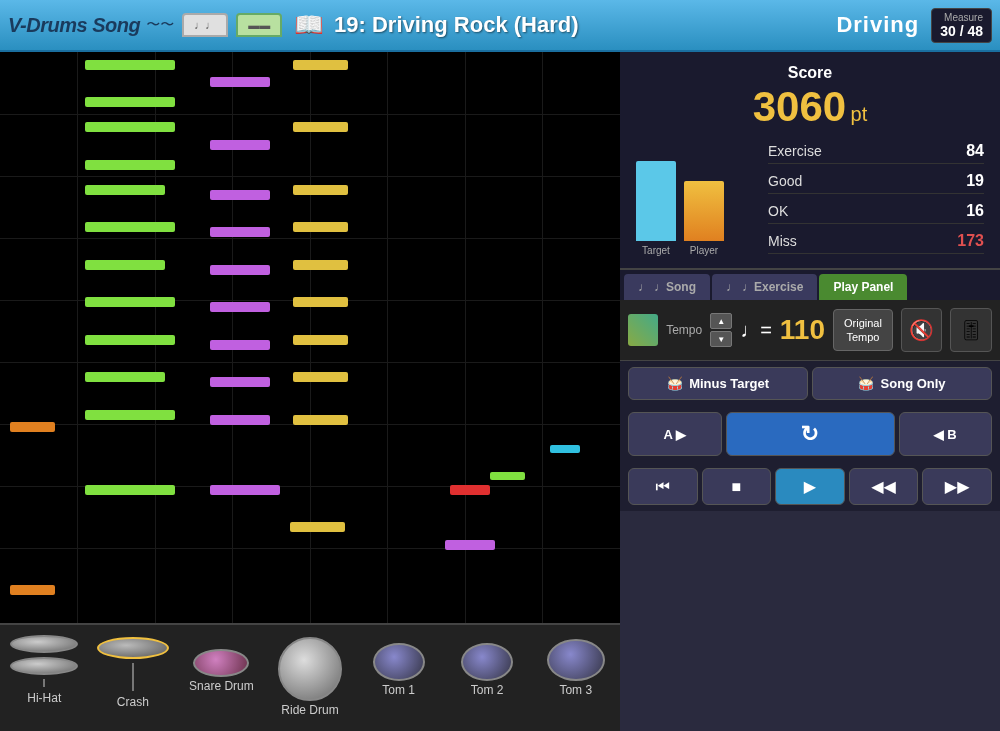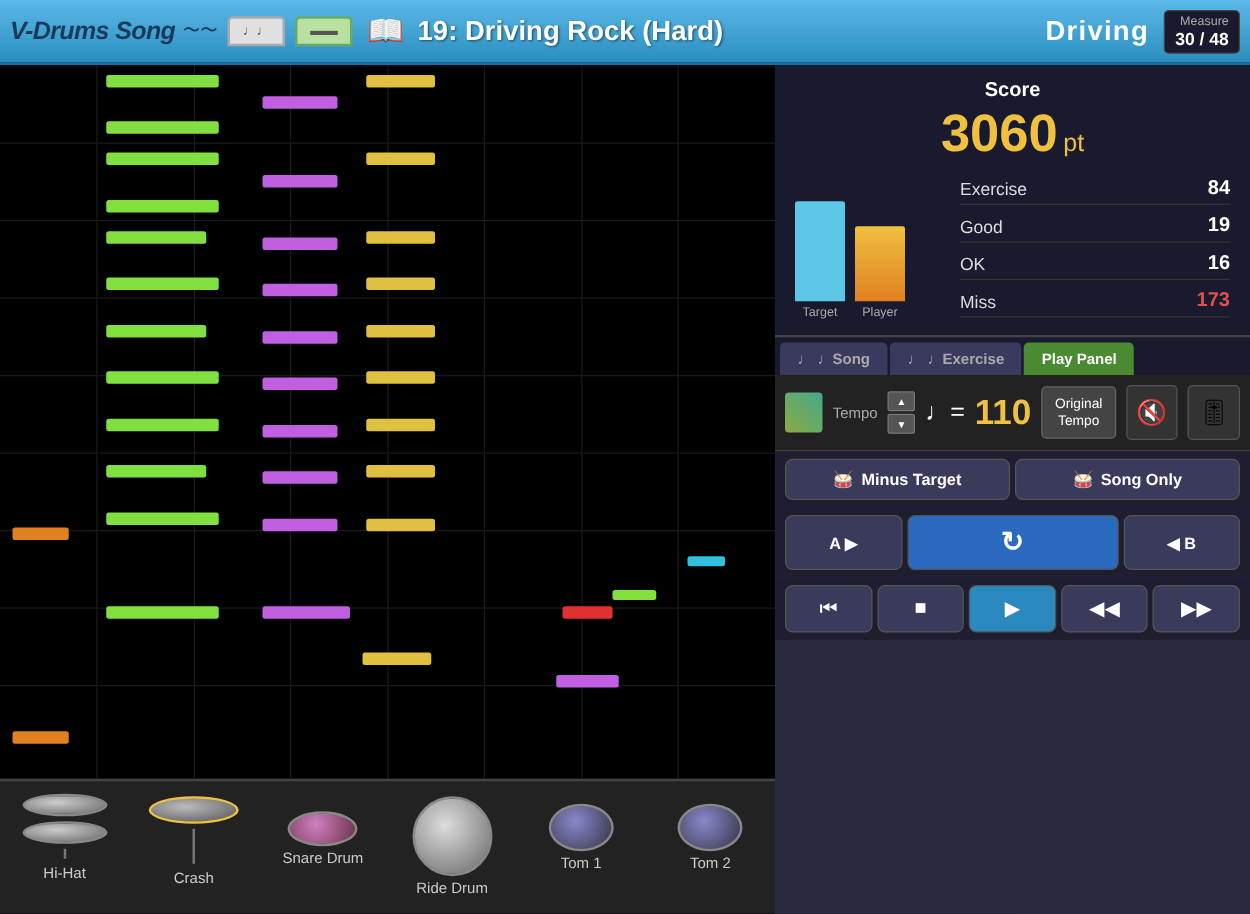--- a/index.html
+++ b/index.html
@@ -599,20 +599,26 @@
         <span class="drum-label">Tom 1</span>
       </div>
 
       <div class="drum-icon-item">
         <div style="margin-top:14px;">
           <div class="drum-icon-circle" style="width:52px;height:38px;background:radial-gradient(circle at 40% 35%,#88c,#334);"></div>
         </div>
         <span class="drum-label">Tom 2</span>
       </div>
 
+      <div class="drum-icon-item">
+        <div style="margin-top:10px;">
+          <div class="drum-icon-circle" style="width:58px;height:42px;background:radial-gradient(circle at 40% 35%,#88c,#334);"></div>
+        </div>
+        <span class="drum-label">Tom 3</span>
+      </div>
     </div>
   </div>
 
   <div class="right-panel">
 
     <div class="score-area">
       <div class="score-header">
         <span class="score-label">Score</span>
       </div>
       <div style="text-align:center;">

